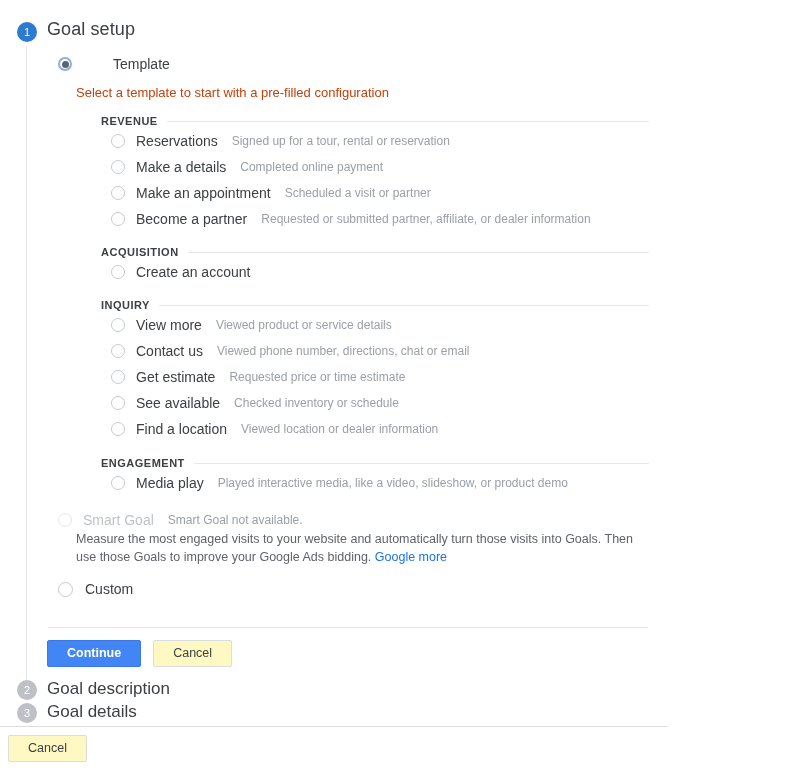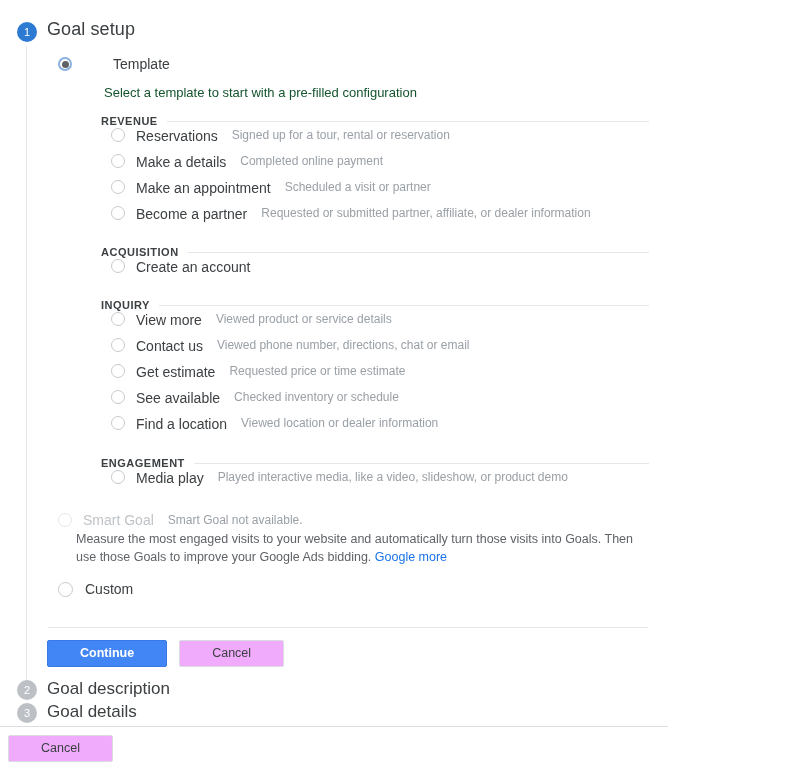--- a/index.html
+++ b/index.html
@@ -81,22 +81,21 @@
     display: flex;
     align-items: center;
     gap: 11px;
   }
   .template-label { font-size: 14px; color: #3c4043; margin-left: 30px; }
 
   .template-hint {
     position: absolute;
     left: 76px; top: 85px;
     font-size: 13px;
-    color: #14532d;
-    margin-left: 28px;
+    color: #c2410c;
   }
 
   
   .group { position: absolute; left: 101px; width: 548px; }
 
   .group-head {
     display: flex;
     align-items: center;
     gap: 9px;
     font-size: 11px;
@@ -106,20 +105,21 @@
     height: 14px;
   }
   .group-head .rule {
     flex: 1 1 auto;
     height: 1px;
     background: #e6e7e9;
   }
 
   .opt {
     display: flex;
+    align-items: center;
     gap: 11px;
     height: 26px;
     margin-left: 10px;
   }
   .opt-label { font-size: 14px; color: #3c4043; white-space: nowrap; }
   .opt-desc {
     font-size: 12px;
     color: #9aa0a6;
     white-space: nowrap;
     margin-left: 3px;
@@ -164,33 +164,33 @@
     background: #e6e7e9;
   }
 
   .actions { position: absolute; left: 47px; top: 640px; display: flex; gap: 12px; }
 
   .btn {
     font-family: "Liberation Sans", sans-serif;
     font-size: 12.5px;
     font-weight: bold;
     border-radius: 2px;
-    padding: 0 32px;
+    padding: 0 19px;
     height: 27px;
     line-height: 25px;
     cursor: pointer;
     white-space: nowrap;
   }
   .btn-primary {
     background: #4285f4;
     color: #ffffff;
     border: 1px solid #3b78e7;
   }
   .btn-secondary {
-    background: #f0abfc;
+    background: #fef9c3;
     color: #3c4043;
     border: 1px solid #dadce0;
     font-weight: normal;
   }
 
   
   .step2-badge { left: 17px; top: 680px; }
   .step3-badge { left: 17px; top: 703px; }
   .collapsed-title {
     position: absolute;

